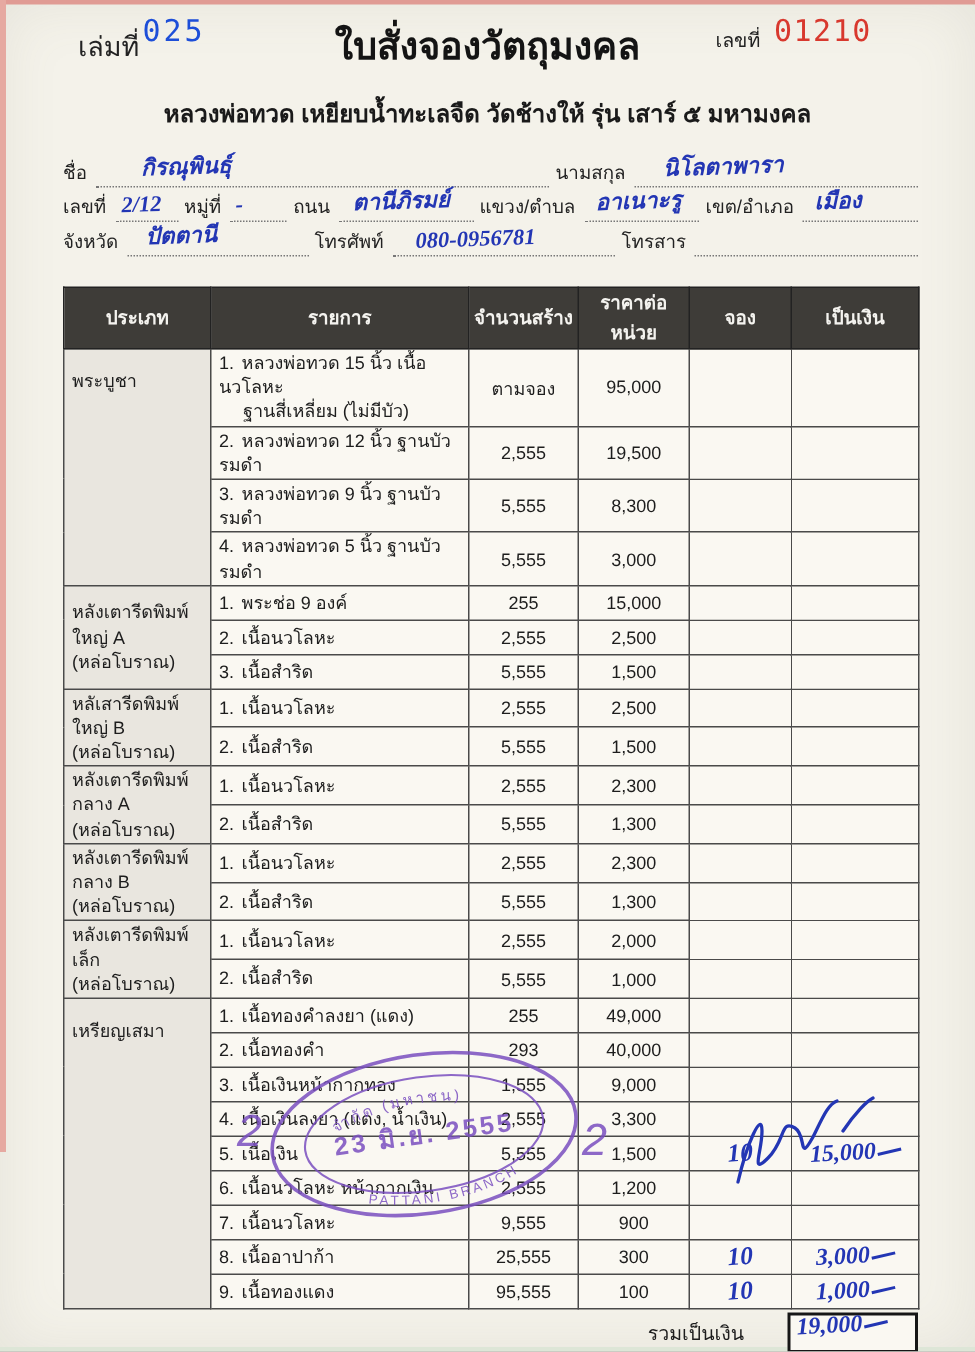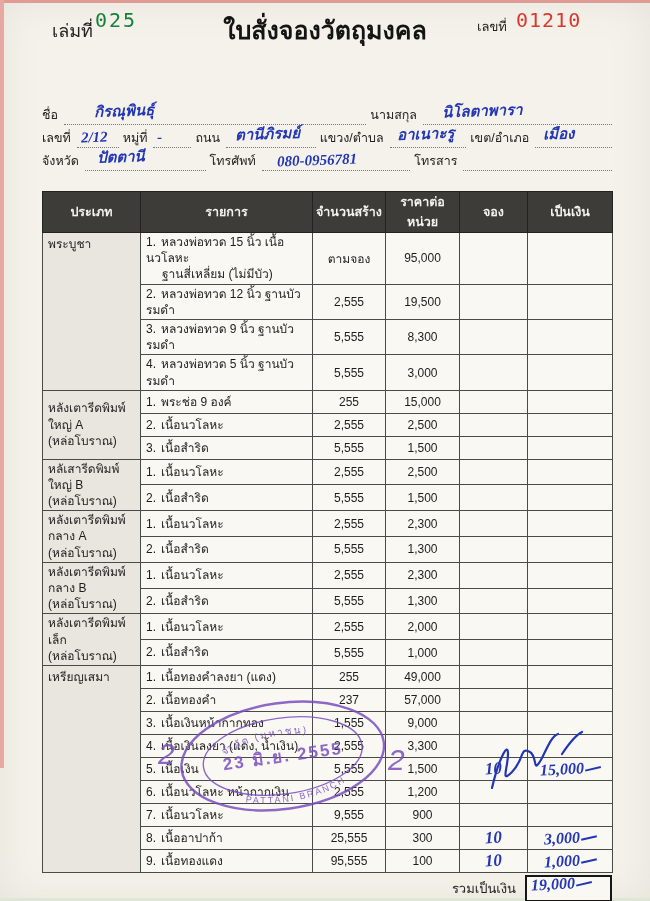--- a/index.html
+++ b/index.html
@@ -7,21 +7,21 @@
   .page{position:relative;width:650px;height:901px;background:#f4f2ea;overflow:hidden;
         box-shadow:inset 0 0 40px rgba(120,120,100,.12);}
   .edge-top{position:absolute;left:0;top:0;width:100%;height:3px;background:#e09b94;}
   .edge-left{position:absolute;left:0;top:0;width:4px;height:768px;background:#e6a9a1;}
   .edge-bottom{position:absolute;left:0;bottom:0;width:100%;height:3px;background:#dde6d7;}
 
   
   .head{position:relative;padding-top:10px;height:92px;}
   .book{position:absolute;left:52px;top:16px;font-size:18px;color:#222;}
   .book-no{position:absolute;left:95px;top:8px;font-family:"DejaVu Sans Mono",monospace;
-           font-size:20px;letter-spacing:2px;color:#15803d;}
+           font-size:20px;letter-spacing:2px;color:#1d4ed8;}
   .doc-no-label{position:absolute;left:477px;top:16px;font-size:13px;color:#222;}
   .doc-no{position:absolute;left:516px;top:8px;font-family:"DejaVu Sans Mono",monospace;
            font-size:20px;letter-spacing:1px;color:#d8382e;}
   .title{text-align:center;font-size:25px;font-weight:bold;color:#141414;}
   .sub1{text-align:center;font-size:16px;font-weight:bold;color:#1a1a1a;margin-top:13px;}
   .sub2{text-align:center;font-size:14px;font-weight:bold;color:#1a1a1a;margin-top:8px;}
 
   
   .form{padding:0 34px 0 42px;font-size:12.5px;color:#222;}
   .f-line{display:flex;align-items:flex-end;height:23px;}
@@ -33,33 +33,33 @@
   .dots .hw{position:absolute;left:10%;bottom:1px;font-size:15px;transform:rotate(-2deg);
       white-space:nowrap;}
 
   
   table{border-collapse:collapse;table-layout:fixed;margin:20px 0 0 42px;width:570px;
         font-size:12px;color:#1d1d1d;}
   th{background:#3e3c38;color:#f4f3ef;font-weight:bold;font-size:12.5px;height:19px;
      border:1px solid #222;padding:0 2px;}
   td{border:1px solid #4a4a4a;padding:1px 5px;height:20px;background:#faf8f2;}
   td.cat{background:#e9e6df;text-align:left;font-size:12px;line-height:1.35;vertical-align:middle;}
-  td.cat.top{vertical-align:top;text-align:left;padding-top:3px;}
+  td.cat.top{vertical-align:top;text-align:left;padding-top:13px;}
   td.item{line-height:1.35;}
   td.num{text-align:center;}
   td.hwcell{text-align:center;position:relative;overflow:visible;}
   .hw-book{font-family:"Liberation Serif","DejaVu Serif",serif;font-style:italic;font-weight:bold;
       color:#2336b4;font-size:17px;display:inline-block;transform:rotate(-4deg);}
   .hw-amt{font-family:"Liberation Serif","DejaVu Serif",serif;font-style:italic;font-weight:bold;
       color:#2336b4;font-size:16px;display:inline-block;transform:rotate(-3deg);white-space:nowrap;}
   .tail{display:inline-block;width:16px;border-top:2px solid #2336b4;vertical-align:middle;
       transform:rotate(-10deg);margin-left:1px;}
 
   
-  .total-row{display:flex;justify-content:flex-end;align-items:center;width:612px;margin-top:2px;}
+  .total-row{display:flex;justify-content:flex-end;align-items:center;width:612px;margin-top:2px;gap:20px;}
   .total-label{font-size:13px;color:#1d1d1d;margin-right:9px;}
   .total-box{width:83px;height:23px;border:2px solid #161616;position:relative;background:#faf8f2;}
   .total-box .hw-amt{position:absolute;left:4px;top:-2px;}
 
   
   .footer{display:flex;padding:8px 20px 0 42px;}
   .f-left{width:428px;font-size:11.5px;line-height:15.4px;color:#1c1c1c;}
   .f-left b{font-weight:bold;}
   .f-right{flex:1;position:relative;font-size:12.5px;color:#222;}
 
@@ -73,20 +73,21 @@
   <div class="edge-top"></div>
   <div class="edge-left"></div>
   <div class="edge-bottom"></div>
 
   <div class="head">
     <span class="book">เล่มที่</span>
     <span class="book-no">025</span>
     <div class="title">ใบสั่งจองวัตถุมงคล</div>
     <span class="doc-no-label">เลขที่</span>
     <span class="doc-no">01210</span>
+    <div class="sub1">หลวงพ่อทวด เหยียบน้ำทะเลจืด วัดช้างให้ รุ่น เสาร์ ๕ มหามงคล</div>
   </div>
 
   <div class="form">
     <div class="f-line">
       <span class="f-label">ชื่อ</span>
       <span class="dots grow" style="flex-grow:3.2;">
           <span class="hw">กิรณุพินธุ์</span>
         </span>
       <span class="f-label">นามสกุล</span>
       <span class="dots grow" style="flex-grow:2;">
@@ -319,22 +320,22 @@
           </td>
           <td class="num">255</td>
           <td class="num">49,000</td>
           <td class="hwcell"></td>
           <td class="hwcell"></td>
         </tr>
         <tr>
           <td class="item">
             <div><span style="margin-right: 5px;">2.</span><span>เนื้อทองคำ</span></div>
           </td>
-          <td class="num">237</td>
-          <td class="num">57,000</td>
+          <td class="num">293</td>
+          <td class="num">40,000</td>
           <td class="hwcell"></td>
           <td class="hwcell"></td>
         </tr>
         <tr>
           <td class="item">
             <div><span style="margin-right: 5px;">3.</span><span>เนื้อเงินหน้ากากทอง</span></div>
           </td>
           <td class="num">1,555</td>
           <td class="num">9,000</td>
           <td class="hwcell"></td>

